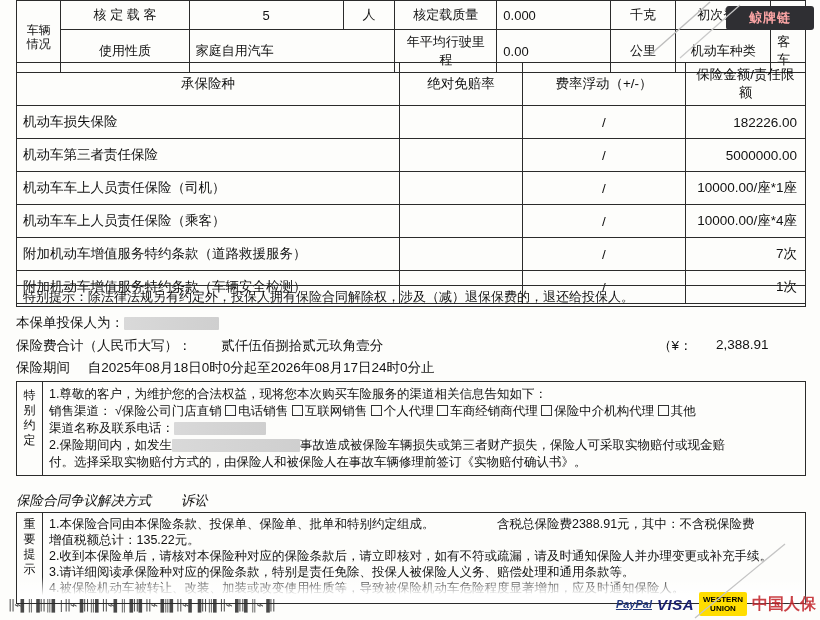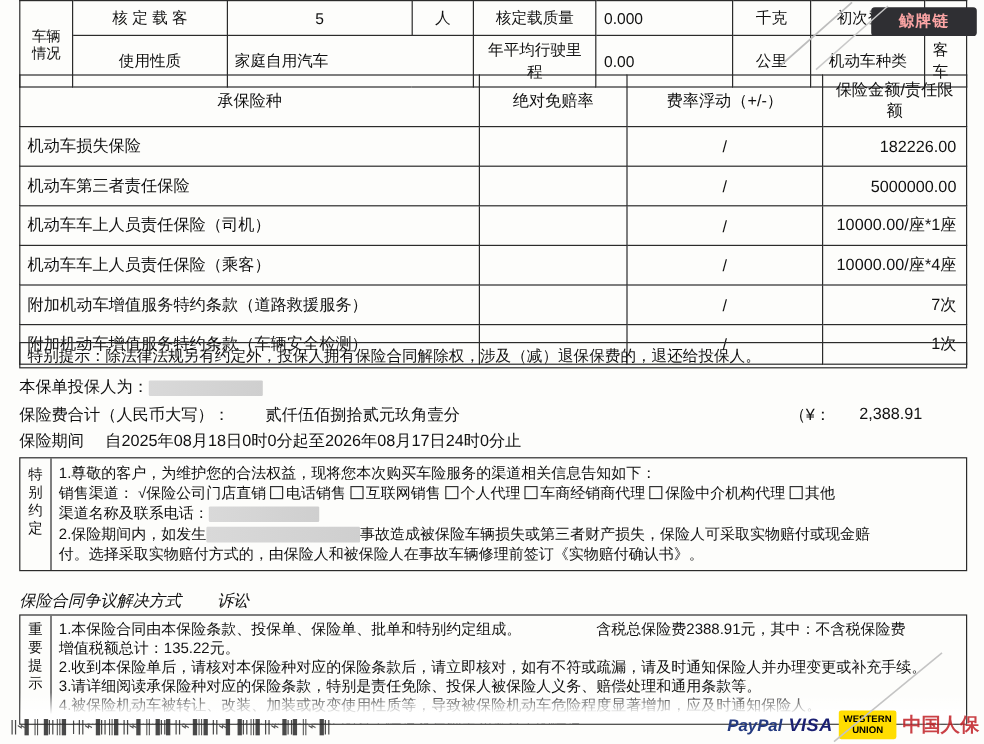--- a/index.html
+++ b/index.html
@@ -58,21 +58,21 @@
     background:linear-gradient(to bottom,rgba(255,255,255,0),#ffffff 70%);}
   
   .noise{position:absolute;left:8px;bottom:6px;width:470px;height:16px;
          font-family:"Liberation Mono",monospace;font-size:12px;color:#2a2a2a;
          overflow:hidden;white-space:nowrap;letter-spacing:-1px;opacity:.85;}
   
   .wm-top{position:absolute;right:6px;top:6px;display:flex;align-items:center;gap:4px;}
   .wm-top .whale{font-size:13px;color:#fca5a5;background:#2f2f33;border-radius:3px;
                  padding:3px 23px;font-weight:bold;letter-spacing:1px;}
   .wm-bot{position:absolute;right:4px;bottom:4px;display:flex;align-items:center;gap:5px;}
-  .pp{font-size:14px;font-style:italic;font-weight:bold;color:#253b80;}
+  .pp{font-size:11px;font-style:italic;font-weight:bold;color:#253b80;text-decoration:underline;}
   .visa{font-size:15px;font-weight:bold;font-style:italic;color:#1a1f71;letter-spacing:0.5px;}
   .wu{background:#ffdd00;color:#000;font-size:8px;font-weight:bold;line-height:9px;
       padding:3px 4px;text-align:center;border-radius:2px;}
   .cn-wm{font-size:16px;font-weight:bold;color:#c12026;opacity:.85;
          text-shadow:0 0 2px rgba(255,255,255,.6);}
   
   .slash-deco{position:absolute;pointer-events:none;}
 </style>
 </head>
 <body>

